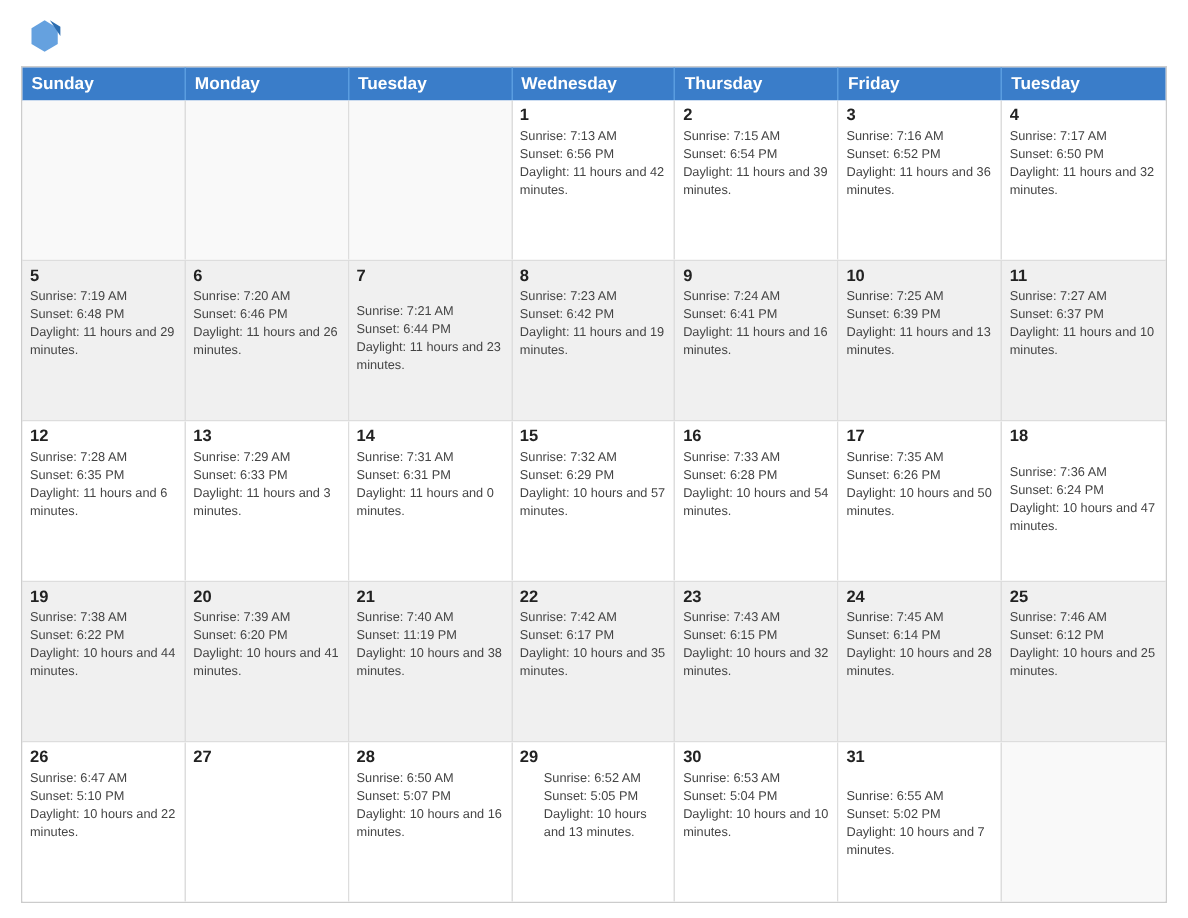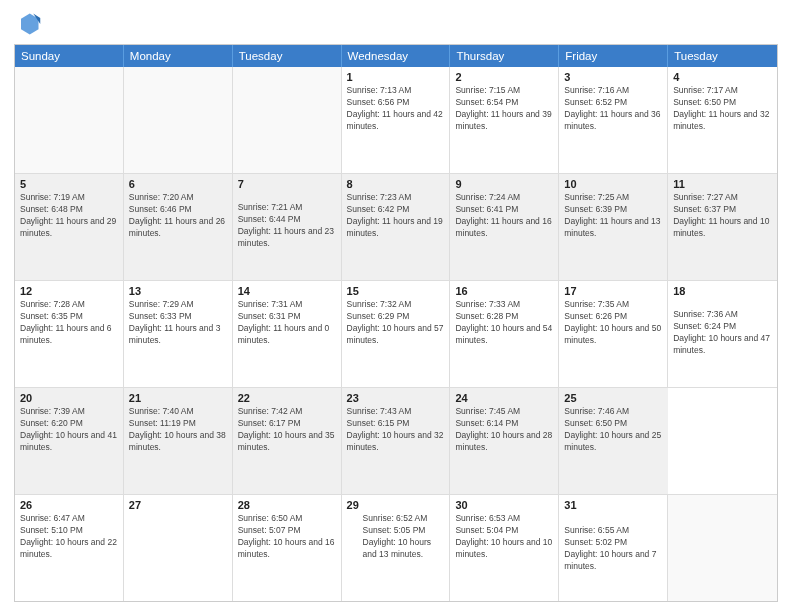--- a/index.html
+++ b/index.html
@@ -62,21 +62,21 @@
       border: 1px solid #ccc;
     }
     .cal-header {
       display: grid;
       grid-template-columns: repeat(7, 1fr);
       background: #3a7dc9;
     }
     .cal-header-cell {
       color: #fff;
       font-size: 11.5px;
-      font-weight: normal;
+      font-weight: bold;
       padding: 5px 6px;
       text-align: left;
       border-right: 1px solid #5a9de0;
     }
     .cal-header-cell:last-child { border-right: none; }
     .cal-body {
       flex: 1;
       display: flex;
       flex-direction: column;
     }
@@ -254,20 +254,26 @@
           </div>
           <div class="cal-cell">
             <div class="day-num">18</div>
             <div class="day-info" style="white-space: pre-line; margin-top: 12px;">Sunrise: 7:36 AM
 Sunset: 6:24 PM
 Daylight: 10 hours and 47 minutes.</div>
           </div>
         </div>
         <div class="cal-row">
           <div class="cal-cell shaded">
+            <div class="day-num">19</div>
+            <div class="day-info" style="white-space: pre-line;">Sunrise: 7:38 AM
+Sunset: 6:22 PM
+Daylight: 10 hours and 44 minutes.</div>
+          </div>
+          <div class="cal-cell shaded">
             <div class="day-num">20</div>
             <div class="day-info" style="white-space: pre-line;">Sunrise: 7:39 AM
 Sunset: 6:20 PM
 Daylight: 10 hours and 41 minutes.</div>
           </div>
           <div class="cal-cell shaded">
             <div class="day-num">21</div>
             <div class="day-info" style="white-space: pre-line;">Sunrise: 7:40 AM
 Sunset: 11:19 PM
 Daylight: 10 hours and 38 minutes.</div>
@@ -286,21 +292,21 @@
           </div>
           <div class="cal-cell shaded">
             <div class="day-num">24</div>
             <div class="day-info" style="white-space: pre-line;">Sunrise: 7:45 AM
 Sunset: 6:14 PM
 Daylight: 10 hours and 28 minutes.</div>
           </div>
           <div class="cal-cell shaded">
             <div class="day-num">25</div>
             <div class="day-info" style="white-space: pre-line;">Sunrise: 7:46 AM
-Sunset: 6:50 PM
+Sunset: 6:12 PM
 Daylight: 10 hours and 25 minutes.</div>
           </div>
         </div>
         <div class="cal-row">
           <div class="cal-cell">
             <div class="day-num">26</div>
             <div class="day-info" style="white-space: pre-line;">Sunrise: 6:47 AM
 Sunset: 5:10 PM
 Daylight: 10 hours and 22 minutes.</div>
           </div>

